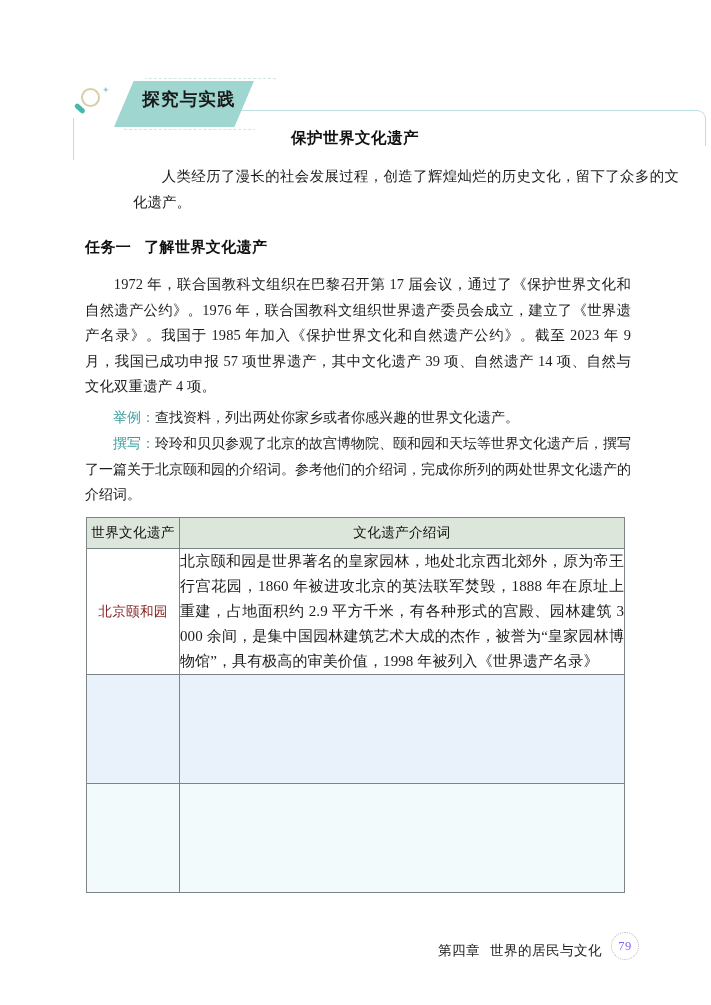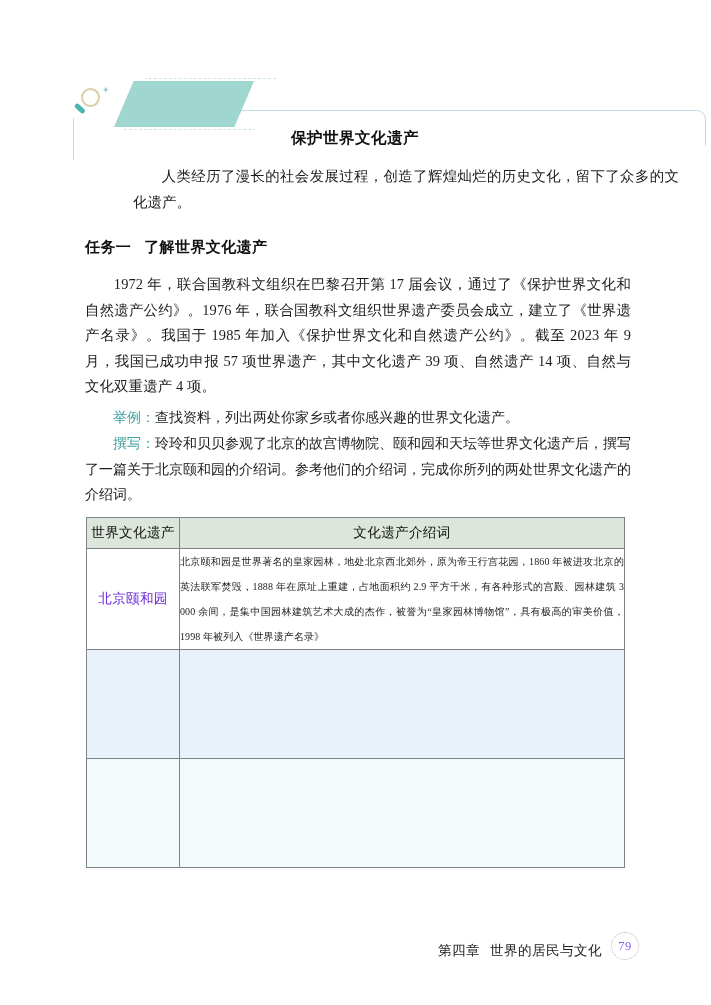--- a/index.html
+++ b/index.html
@@ -204,25 +204,25 @@
     font-size: 13.6px;
     height: 30px;
     text-align: center;
     color: #111;
     letter-spacing: 0.3px;
   }
   .col-name { width: 92px; }
   .cell-name {
     text-align: center;
     font-size: 13.6px;
-    color: #6d28d9;
+    color: #7f1d1d;
     letter-spacing: 0.3px;
   }
   .cell-desc {
-    font-size: 10px;
+    font-size: 15px;
     line-height: 25px;
     text-align: justify;
     text-justify: inter-ideograph;
     padding: 8px 11px 9px 11px;
     color: #1c1c1c;
     letter-spacing: 0.1px;
   }
   .row-filled td { background: #ffffff; }
   .row-blank-a td { background: #e9f1fb; height: 108px; }
   .row-blank-b td { background: #f2fafc; height: 108px; }
@@ -263,20 +263,21 @@
     <div class="rule-left"></div>
 
     <div class="magnifier">
       <div class="mag-ring"></div>
       <div class="mag-handle"></div>
       <div class="mag-spark">✦</div>
     </div>
 
     <div class="banner-outline"></div>
     <div class="banner-diamond"></div>
+    <div class="banner-label">探究与实践</div>
   </div>
 
   <div class="doc-title">保护世界文化遗产</div>
 
   <div class="body-text intro-para indent">人类经历了漫长的社会发展过程，创造了辉煌灿烂的历史文化，留下了众多的文化遗产。</div>
 
   <div class="task-heading">
     <span>任务一</span><span class="task-gap"></span><span>了解世界文化遗产</span>
   </div>
 

